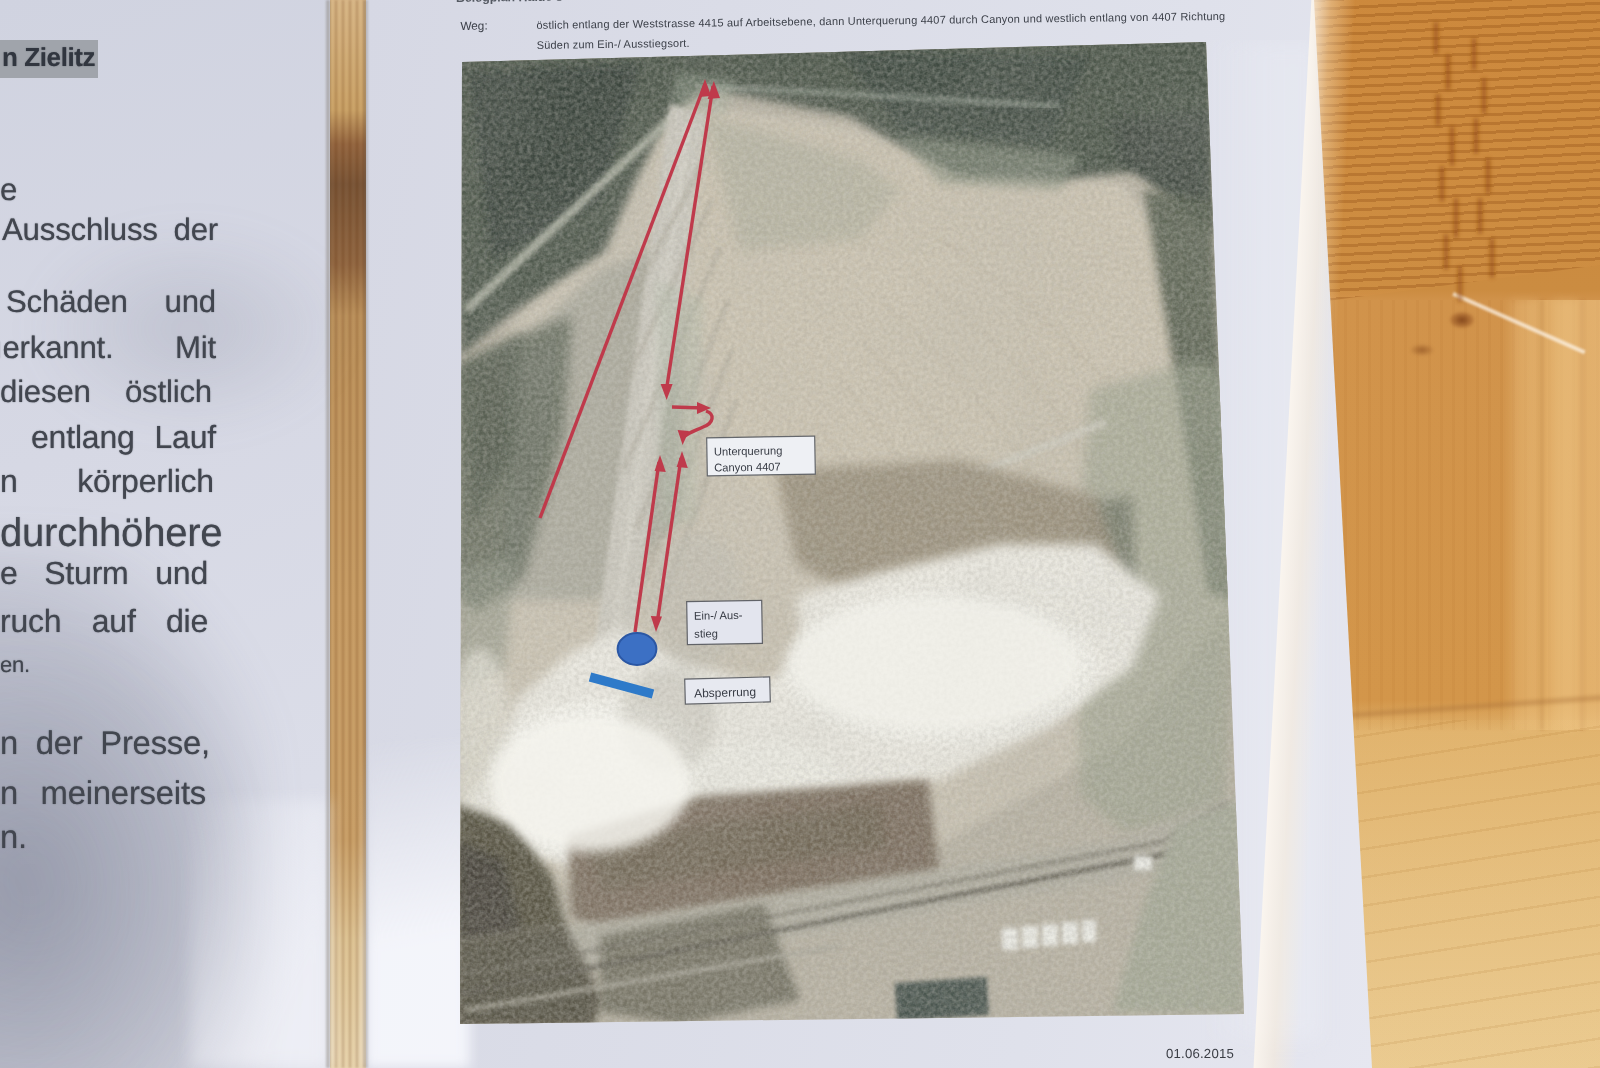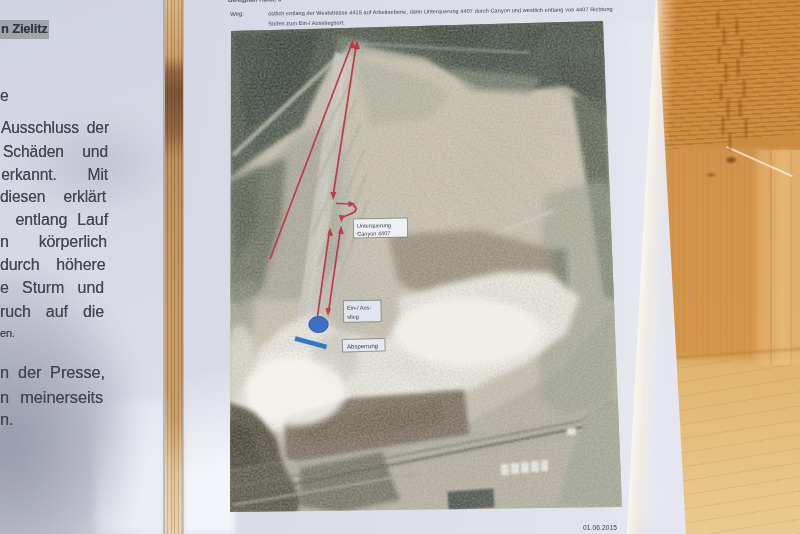--- a/index.html
+++ b/index.html
@@ -48,51 +48,51 @@
 
 <div class="abs" style="left:95px;top:400px;width:70px;height:134px;background:linear-gradient(115deg,transparent,rgba(248,249,254,0.55) 70%);filter:blur(4px)"></div>
 
 <div id="textL" class="abs" style="left:0;top:0;width:191px;height:534px;color:#42464f;font-size:15.6px;line-height:1;letter-spacing:-0.1px">
 
   <div class="abs" id="hl" style="left:-1px;top:20px;width:50px;height:18.5px;background:#a0a4ab"></div>
   <div class="abs" style="left:1px;top:22px;font-size:13px;font-weight:bold;color:#31363f;letter-spacing:-0.2px">n Zielitz</div>
 
   <div class="abs" style="left:0;top:88px">e</div>
 
-  <div class="abs jl" style="left:1px;top:120px;width:108px">
+  <div class="abs jl" style="left:1px;top:108px;width:108px">
         <span>Ausschluss</span>
         <span>der</span>
       </div>
 
   <div class="abs jl" style="left:3px;top:144px;width:105px">
         <span>Schäden</span>
         <span>und</span>
       </div>
 
   <div class="abs jl" style="left:-3px;top:166.5px;width:111px">
         <span>ıerkannt.</span>
         <span>Mit</span>
       </div>
 
   <div class="abs jl" style="left:0;top:189px;width:106px">
         <span>diesen</span>
-        <span>erklärt</span>
+        <span>östlich</span>
       </div>
 
   <div class="abs jl" style="left:15.5px;top:211.8px;width:92.5px;font-size:16px">
         <span>entlang</span>
         <span>Lauf</span>
       </div>
 
   <div class="abs jl" style="left:0;top:234.2px;width:107px;font-size:16px">
         <span>n</span>
         <span>körperlich</span>
       </div>
 
-  <div class="abs jl" style="left:0;top:256.8px;width:105.5px;font-size:16px">
+  <div class="abs jl" style="left:0;top:256.8px;width:105.5px;font-size:20px">
         <span>durch</span>
         <span>höhere</span>
       </div>
 
   <div class="abs jl" style="left:0;top:280.4px;width:104px;font-size:16px">
         <span>e</span>
         <span>Sturm</span>
         <span>und</span>
       </div>
 

